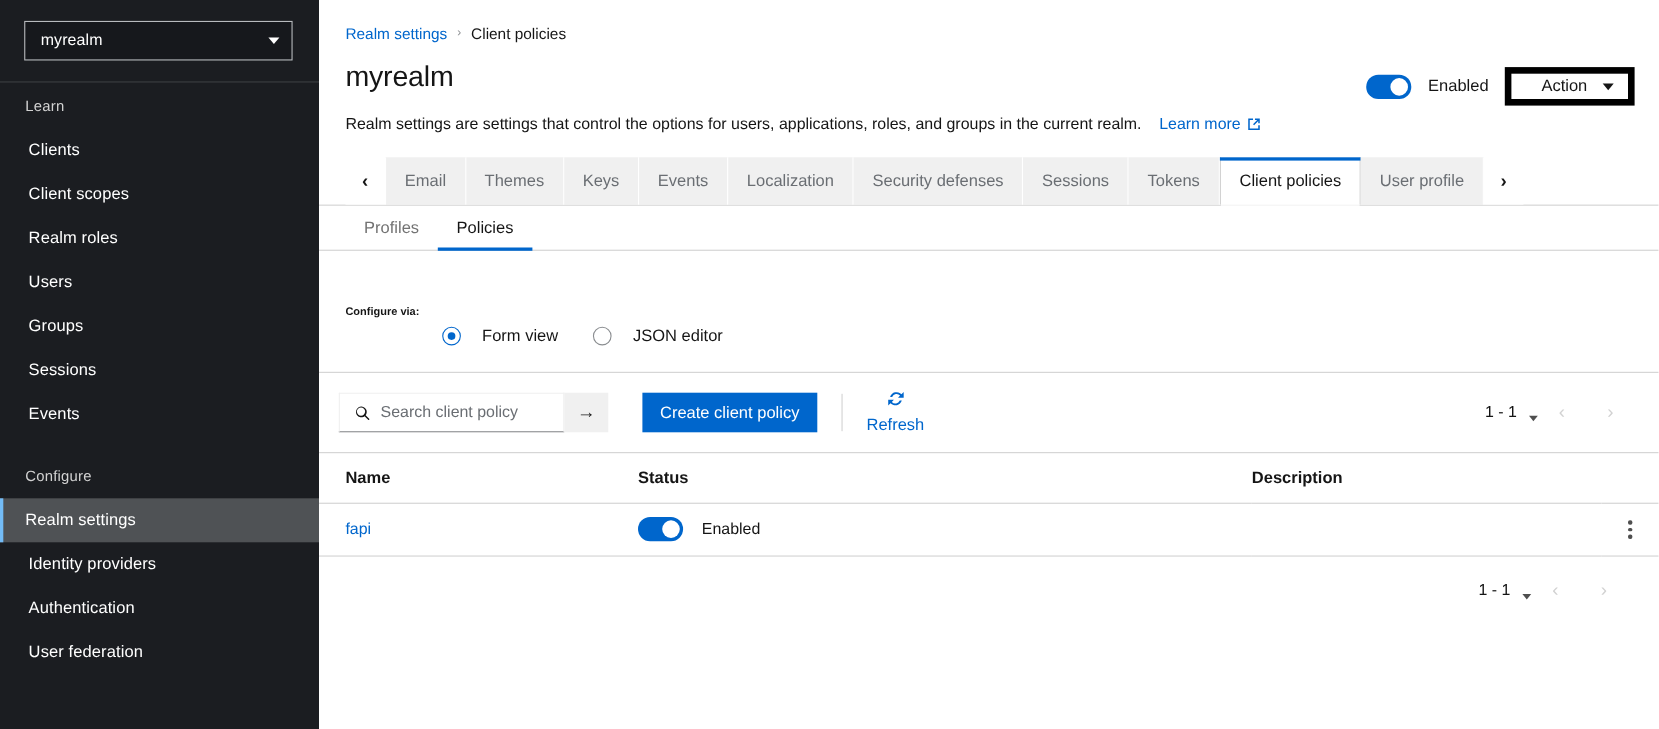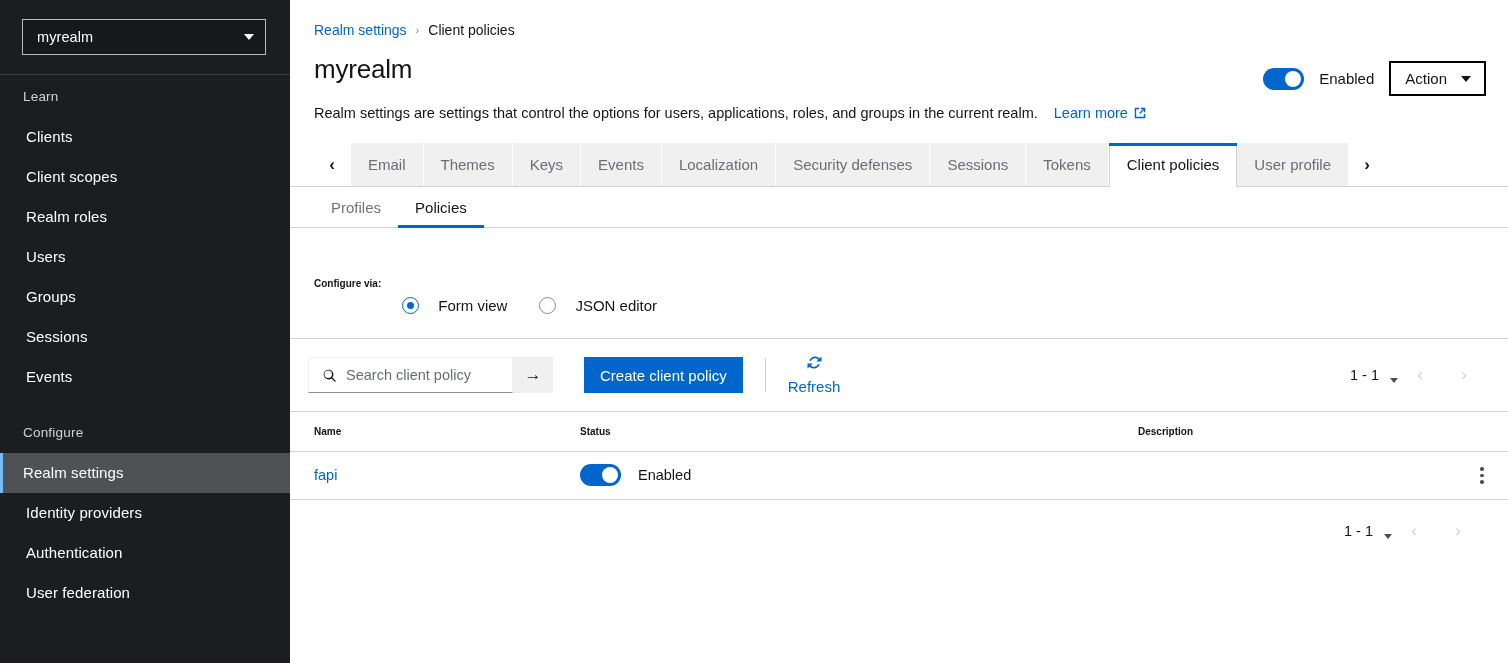--- a/index.html
+++ b/index.html
@@ -69,23 +69,23 @@
   }
   .switch .knob {
     position: absolute; top: 2.5px; left: 21px;
     width: 14px; height: 14px; border-radius: 50%; background: #fff;
   }
   .switch.lg { width: 41px; height: 22px; border-radius: 11px; }
   .switch.lg .knob { top: 3px; left: 22px; width: 16px; height: 16px; }
   .switch-label { font-size: 15px; color: #151515; }
 
   .action-btn {
-    border: 2px solid #000000; background: #fff; height: 35px;
+    border: 6px solid #000000; background: #fff; height: 35px;
     display: flex; align-items: center; gap: 14px;
-    padding: 0 13px 0 14px; font-size: 15px; color: #151515; cursor: pointer;
+    padding: 0 13px 0 27px; font-size: 15px; color: #151515; cursor: pointer;
   }
   .caret-dark {
     width: 0; height: 0; border-left: 5px solid transparent;
     border-right: 5px solid transparent; border-top: 6px solid #151515;
   }
 
   .subtitle {
     padding: 9px 24px 0 24px; font-size: 14.5px; color: #151515;
     display: flex; align-items: center; gap: 16px;
   }
@@ -198,21 +198,21 @@
     border-right: 4.5px solid transparent; border-top: 5.5px solid #4f4f4f;
   }
   .pg-btn {
     width: 44px; height: 34px; display: flex; align-items: center;
     justify-content: center; color: #d2d2d2; font-size: 17px; cursor: default;
   }
 
   
   .tbl { width: 100%; border-collapse: collapse; }
   .tbl th {
-    text-align: left; font-size: 10px; font-weight: bold; color: #151515;
+    text-align: left; font-size: 15px; font-weight: bold; color: #151515;
     padding: 14px 0 14px 0; border-bottom: 1px solid #d2d2d2;
   }
   .tbl td {
     padding: 11px 0; border-bottom: 1px solid #d2d2d2;
     font-size: 14.5px; color: #151515; vertical-align: middle;
   }
   .col-name { width: 290px; padding-left: 24px !important; }
   .col-status { width: 558px; }
   .col-desc { }
   .col-kebab { width: 52px; }

